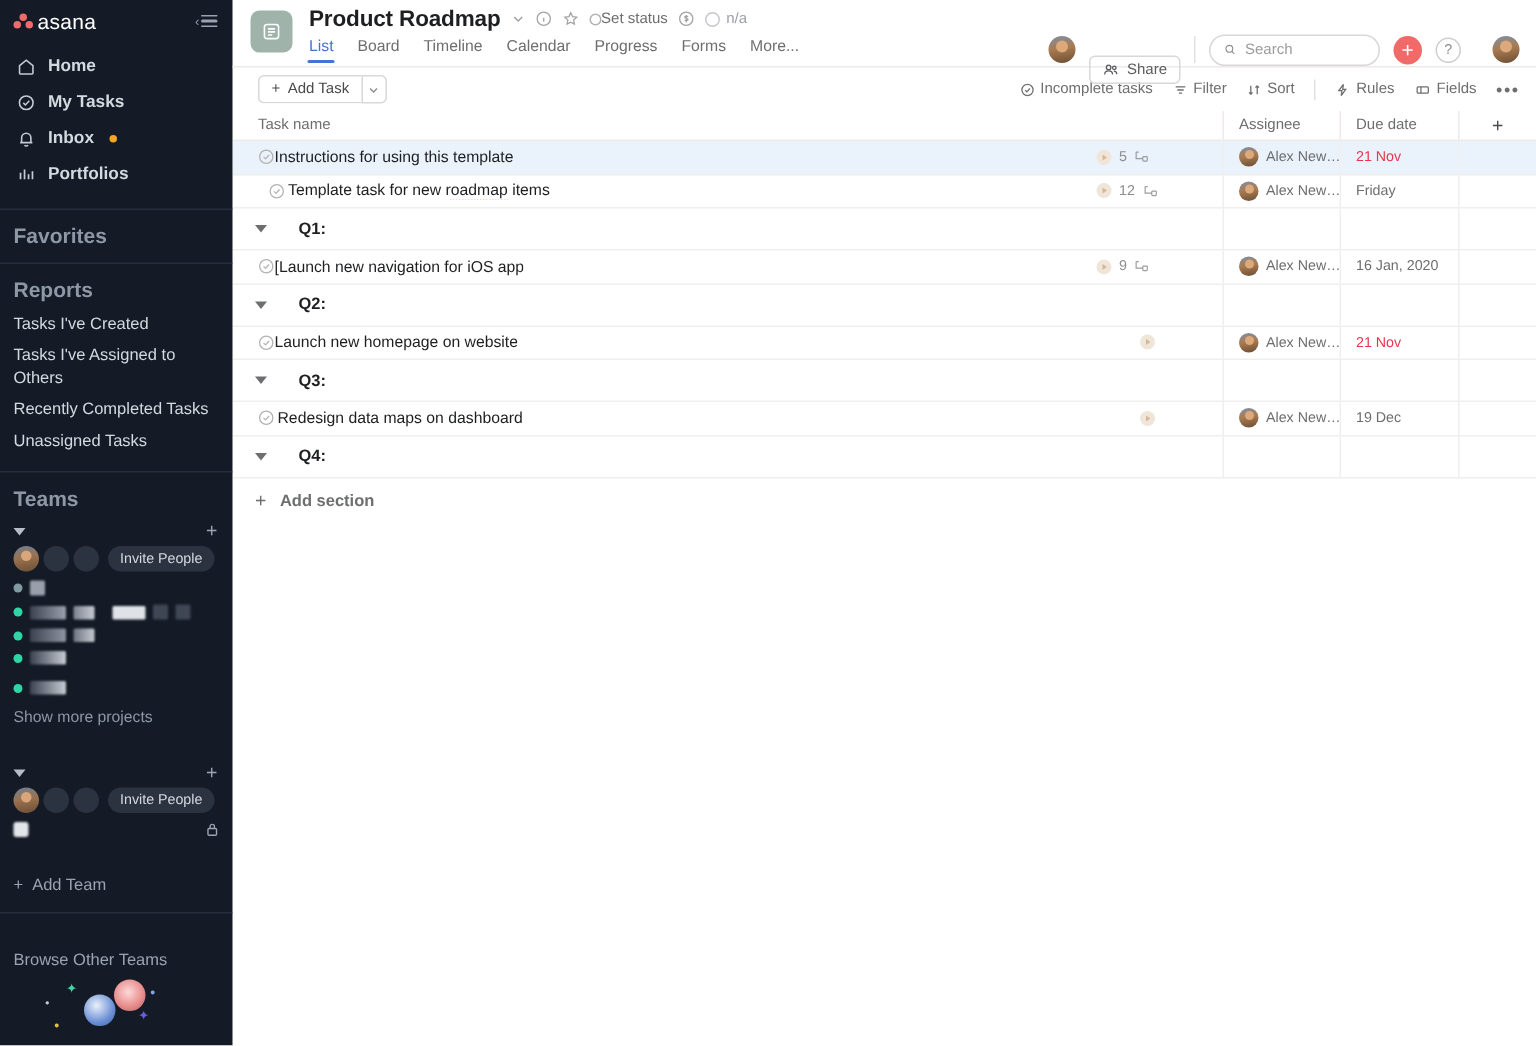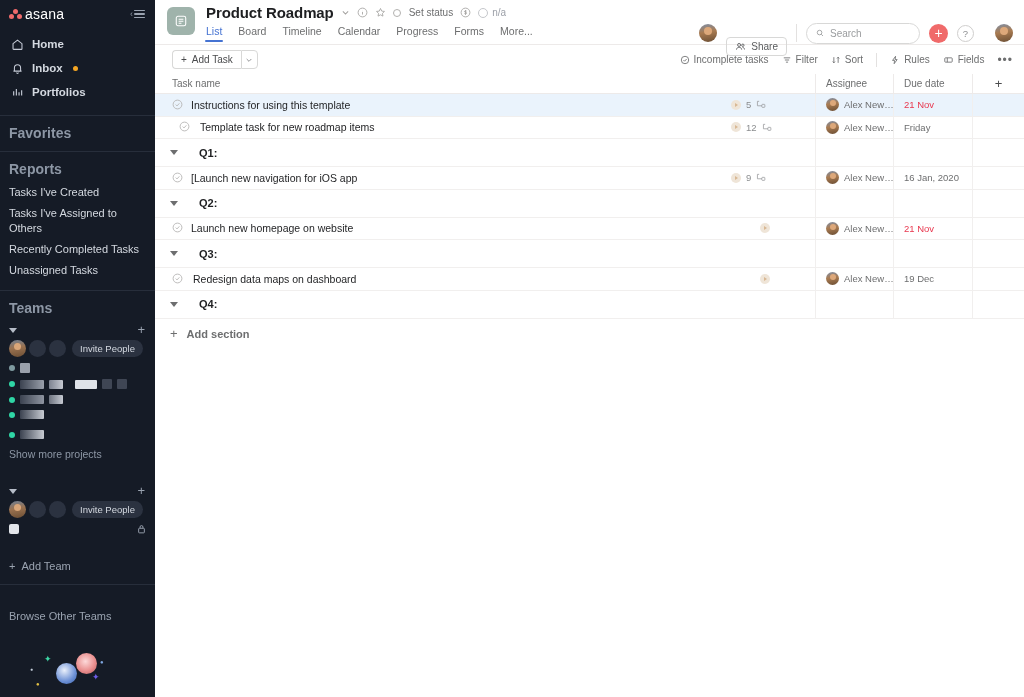--- a/index.html
+++ b/index.html
@@ -130,21 +130,21 @@
   }
   .proj-icon {
     width: 28px; height: 28px; border-radius: 6px; background: #9fb3ab;
     display: flex; align-items: center; justify-content: center; color: #fff;
     margin-top: 7px; flex: 0 0 28px;
   }
   .title-block { margin-left: 11px; margin-top: 4px; }
   .title-row { display: flex; align-items: center; gap: 7px; }
   .proj-title { font-size: 15px; font-weight: 700; color: #1e1f21; letter-spacing: -.1px; }
   .tb-icon { color: #a5a3a1; display: inline-flex; align-items: center; cursor: pointer; }
-  .set-status { display: flex; align-items: center; gap: 8px; color: #6d6e6f; font-size: 10px; cursor: pointer; }
+  .set-status { display: flex; align-items: center; gap: 0; color: #6d6e6f; font-size: 10px; cursor: pointer; }
   .ring { width: 8px; height: 8px; border-radius: 50%; border: 1px solid #b2b1af; display: inline-block; }
   .na-pill { display: flex; align-items: center; gap: 4px; color: #9ca0a8; font-size: 10px; }
   .ring-lg { width: 10px; height: 10px; border-radius: 50%; border: 1px solid #c5c7cb; display: inline-block; }
 
   .tabs { display: flex; gap: 16px; margin-top: 4px; }
   .tab { font-size: 10.5px; color: #6d6e6f; padding-bottom: 5px; cursor: pointer; position: relative; }
   .tab.active { color: #4573d2; }
   .tab.active::after {
     content: ""; position: absolute; left: -1px; right: -1px; bottom: 0;
     height: 2px; background: #4573d2; border-radius: 2px;
@@ -221,21 +221,21 @@
   .col-add { width: 52px; flex: 0 0 52px; border-left: 1px solid #edeae9; height: 100%; display: flex; align-items: center; justify-content: center; }
   .col-add .pl { color: #4a4b4d; font-size: 13px; cursor: pointer; }
 
   .trow {
     display: flex; align-items: center; height: 22.5px;
     border-bottom: 1px solid #f1efee; font-size: 10.5px; color: #1e1f21;
   }
   .trow.sel { background: #eaf3fc; }
   .trow .col-assignee, .trow .col-due, .trow .col-add,
   .srow .col-assignee, .srow .col-due, .srow .col-add { border-left: 1px solid #f1efee; }
-  .task-cell { display: flex; align-items: flex-start; gap: 8px; padding-left: 17px; }
+  .task-cell { display: flex; align-items: center; padding-left: 17px; }
   .check-circle { width: 11px; height: 11px; flex: 0 0 11px; color: #b4b3b1; cursor: pointer; }
   .task-name { white-space: nowrap; overflow: hidden; text-overflow: ellipsis; }
   .task-name .spell { border-bottom: 1px dotted #e8615c; }
   .meta-cell { display: flex; align-items: center; gap: 5px; padding-left: 12px; color: #8b8d8f; font-size: 9.5px; }
   .circ-play {
     width: 10px; height: 10px; border-radius: 50%; background: #efe5d8;
     display: inline-flex; align-items: center; justify-content: center; flex: 0 0 10px;
   }
   .circ-play::after {
     content: ""; width: 0; height: 0; border-left: 3px solid #d8b894;
@@ -297,20 +297,27 @@
           </span>
       </div>
     </div>
 
     <div class="sb-nav">
       <div class="sb-item">
         <svg class="sb-icon" viewBox="0 0 16 16" fill="none" stroke="currentColor" stroke-width="1.3">
           <path d="M2.5 7L8 2.6 13.5 7v6.2a.8.8 0 0 1-.8.8H3.3a.8.8 0 0 1-.8-.8V7z"></path>
         </svg>
         <span>Home</span>
+      </div>
+      <div class="sb-item">
+        <svg class="sb-icon" viewBox="0 0 16 16" fill="none" stroke="currentColor" stroke-width="1.3">
+          <circle cx="8" cy="8" r="5.6"></circle>
+            <path d="M5.6 8.1l1.7 1.7 3.2-3.4"></path>
+        </svg>
+        <span>My Tasks</span>
       </div>
       <div class="sb-item">
         <svg class="sb-icon" viewBox="0 0 16 16" fill="none" stroke="currentColor" stroke-width="1.3">
           <path d="M4.2 11.2V7.3a3.8 3.8 0 0 1 7.6 0v3.9M3 11.2h10M6.7 13.1a1.4 1.4 0 0 0 2.6 0"></path>
         </svg>
         <span>Inbox</span>
         <span class="inbox-dot"></span>
       </div>
       <div class="sb-item">
         <svg class="sb-icon" viewBox="0 0 16 16" fill="none" stroke="currentColor" stroke-width="1.4">

